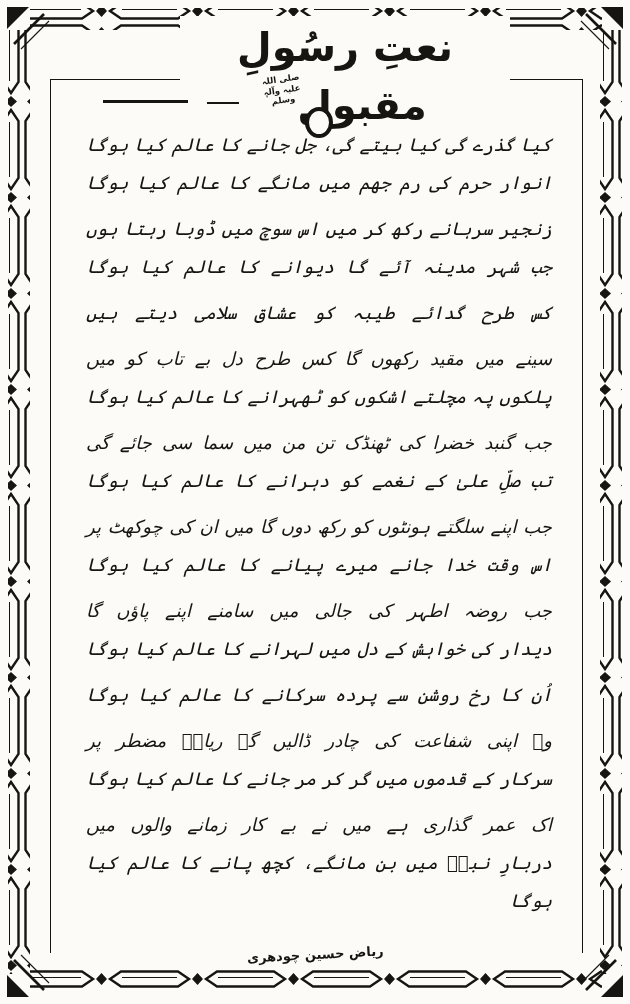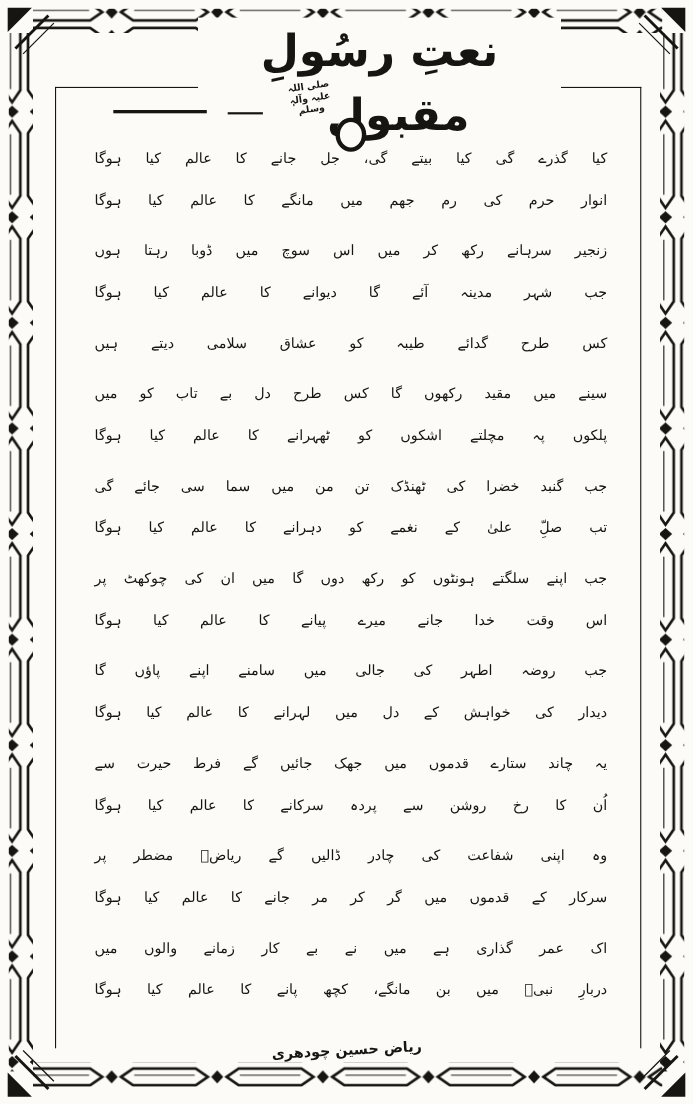--- a/index.html
+++ b/index.html
@@ -64,27 +64,28 @@
     position:absolute;
     left:86px;top:126px;width:466px;
     z-index:2;
   }
   .couplet{margin-bottom:8px;}
   .misra{
     direction:rtl;
     unicode-bidi:embed;
     height:38px;
     line-height:38px;
-    font-size:13px;
+    font-size:18px;
     font-weight:500;
     text-align:justify;
     text-align-last:justify;
     -moz-text-align-last:justify;
     white-space:normal;
     overflow:visible;
+    font-style:italic;
   }
   .signature-row{
     position:absolute;
     left:0;right:0;top:944px;
     text-align:center;
     z-index:3;
   }
   .signature{
     display:inline-block;
     direction:rtl;
@@ -164,21 +165,20 @@
     </div>
     <div class="couplet">
       <div class="misra" dir="rtl">جب اپنے سلگتے ہونٹوں کو رکھ دوں گا میں ان کی چوکھٹ پر</div>
       <div class="misra" dir="rtl">اس وقت خدا جانے میرے پیانے کا عالم کیا ہوگا</div>
     </div>
     <div class="couplet">
       <div class="misra" dir="rtl">جب روضہ اطہر کی جالی میں سامنے اپنے پاؤں گا</div>
       <div class="misra" dir="rtl">دیدار کی خواہش کے دل میں لہرانے کا عالم کیا ہوگا</div>
     </div>
     <div class="couplet">
-      <div class="misra" dir="rtl">یہ چاند ستارے قدموں میں جھک جائیں گے فرط حیرت سے</div>
       <div class="misra" dir="rtl">اُن کا رخ روشن سے پردہ سرکانے کا عالم کیا ہوگا</div>
     </div>
     <div class="couplet">
       <div class="misra" dir="rtl">وہ اپنی شفاعت کی چادر ڈالیں گے ریاضؔ مضطر پر</div>
       <div class="misra" dir="rtl">سرکار کے قدموں میں گر کر مر جانے کا عالم کیا ہوگا</div>
     </div>
     <div class="couplet">
       <div class="misra" dir="rtl">اک عمر گذاری ہے میں نے بے کار زمانے والوں میں</div>
       <div class="misra" dir="rtl">دربارِ نبیؐ میں بن مانگے، کچھ پانے کا عالم کیا ہوگا</div>
     </div>

